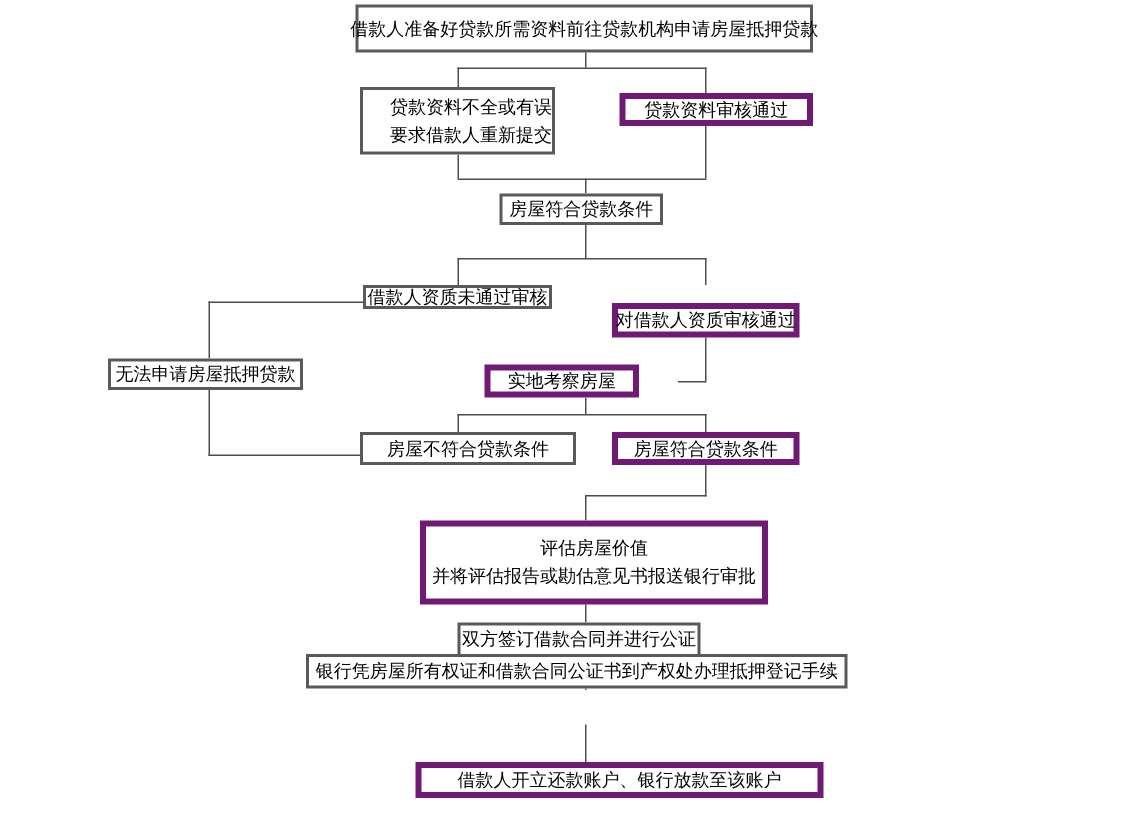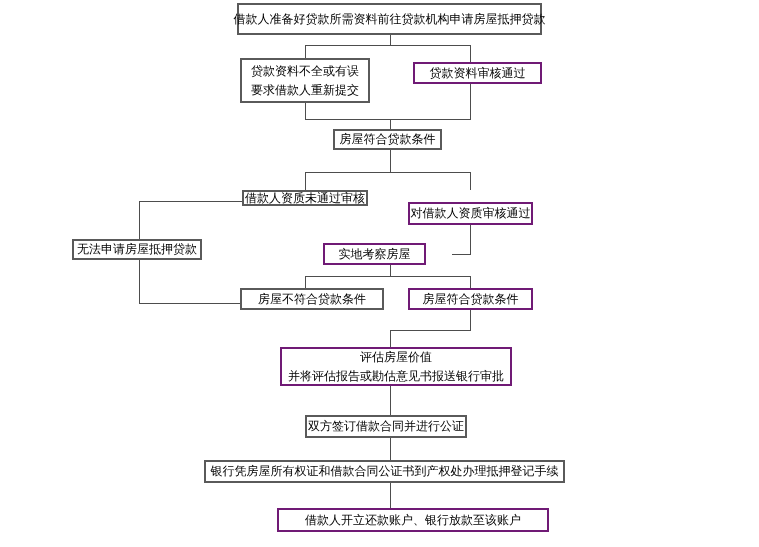--- a/index.html
+++ b/index.html
@@ -8,21 +8,21 @@
     width: 759px;
     height: 547px;
     background: #ffffff;
     font-family: "DejaVu Sans", "Liberation Sans", sans-serif;
     overflow: hidden;
   }
   .node {
     position: absolute;
     box-sizing: border-box;
     background: #ffffff;
-    border: 2px solid #701a75;
+    border: 4px solid #701a75;
     display: flex;
     flex-direction: column;
     align-items: center;
     justify-content: center;
     text-align: center;
     font-size: 12px;
     line-height: 19px;
     color: #000000;
     white-space: nowrap;
     z-index: 2;
@@ -37,21 +37,21 @@
 </style>
 </head>
 <body>
 
 <div id="canvas">
 
   <div class="node thick" style="left:237px; top:3px; width:305px; height:32px;">
     <span>借款人准备好贷款所需资料前往贷款机构申请房屋抵押贷款</span>
   </div>
 
-  <div class="node thick" style="left:240px; top:58px; width:130px; height:45px;">
+  <div class="node thick" style="left:240px; top:58px; width:130px; height:45px;align-items:flex-end;">
     <span>贷款资料不全或有误</span>
     <span>要求借款人重新提交</span>
   </div>
 
   <div class="node" style="left:413px; top:62px; width:129px; height:22px;">
     <span>贷款资料审核通过</span>
   </div>
 
   <div class="node thick" style="left:333px; top:129px; width:109px; height:21px;">
     <span>房屋符合贷款条件</span>
@@ -74,30 +74,30 @@
   </div>
 
   <div class="node thick" style="left:240px; top:288px; width:144px; height:22px;">
     <span>房屋不符合贷款条件</span>
   </div>
 
   <div class="node" style="left:408px; top:288px; width:125px; height:22px;">
     <span>房屋符合贷款条件</span>
   </div>
 
-  <div class="node" style="left:280px; top:347px; width:232px; height:39px;">
+  <div class="node" style="left:280px; top:347px; width:232px; height:56px;">
     <span>评估房屋价值</span>
     <span>并将评估报告或勘估意见书报送银行审批</span>
   </div>
 
   <div class="node thick" style="left:305px; top:415px; width:162px; height:23px;">
     <span>双方签订借款合同并进行公证</span>
   </div>
 
-  <div class="node thick" style="left:204px; top:460px; width:361px; height:23px;">
+  <div class="node thick" style="left:204px; top:436px; width:361px; height:23px;">
     <span>银行凭房屋所有权证和借款合同公证书到产权处办理抵押登记手续</span>
   </div>
 
   <div class="node" style="left:277px; top:508px; width:272px; height:24px;">
     <span>借款人开立还款账户、银行放款至该账户</span>
   </div>
 
   <div class="line" style="left:390px; top:25px; width:1px; height:20px;"></div>
   <div class="line" style="left:305px; top:45px; width:166px; height:1px;"></div>
   <div class="line" style="left:305px; top:45px; width:1px; height:13px;"></div>

